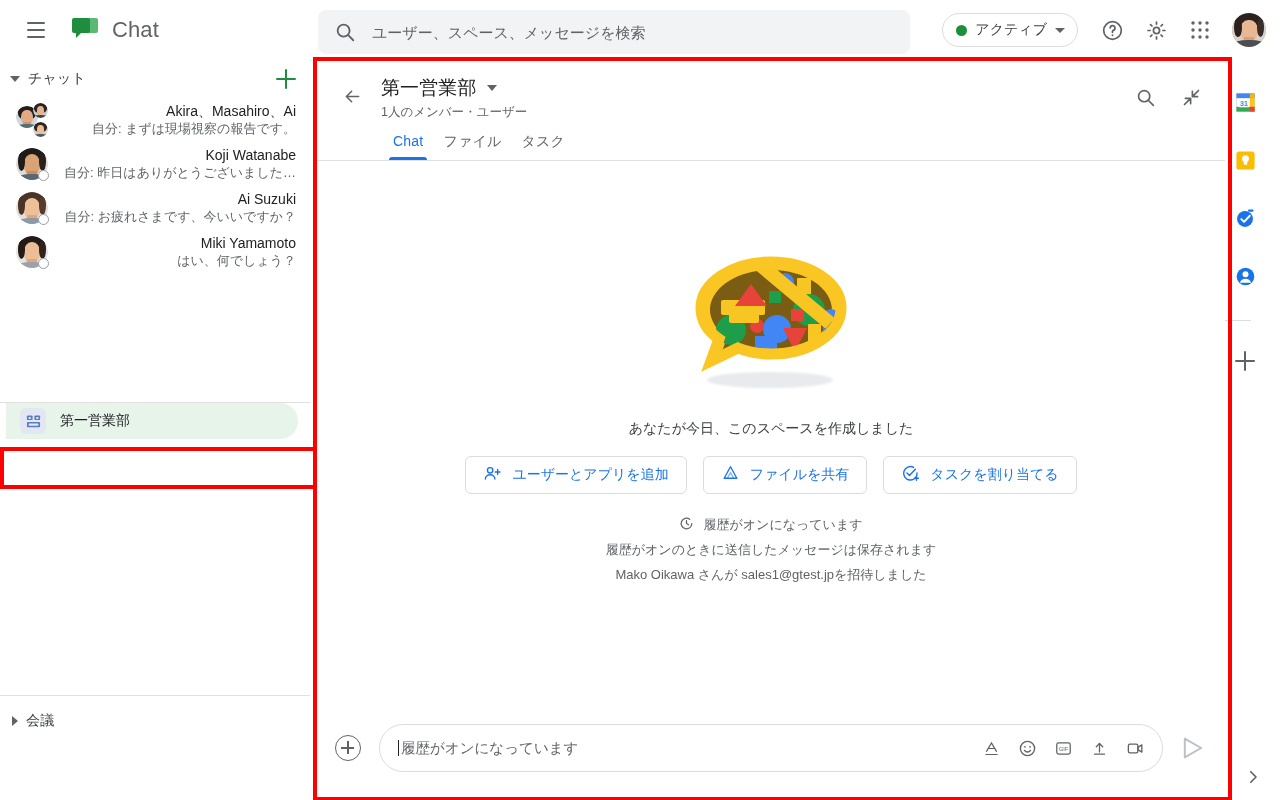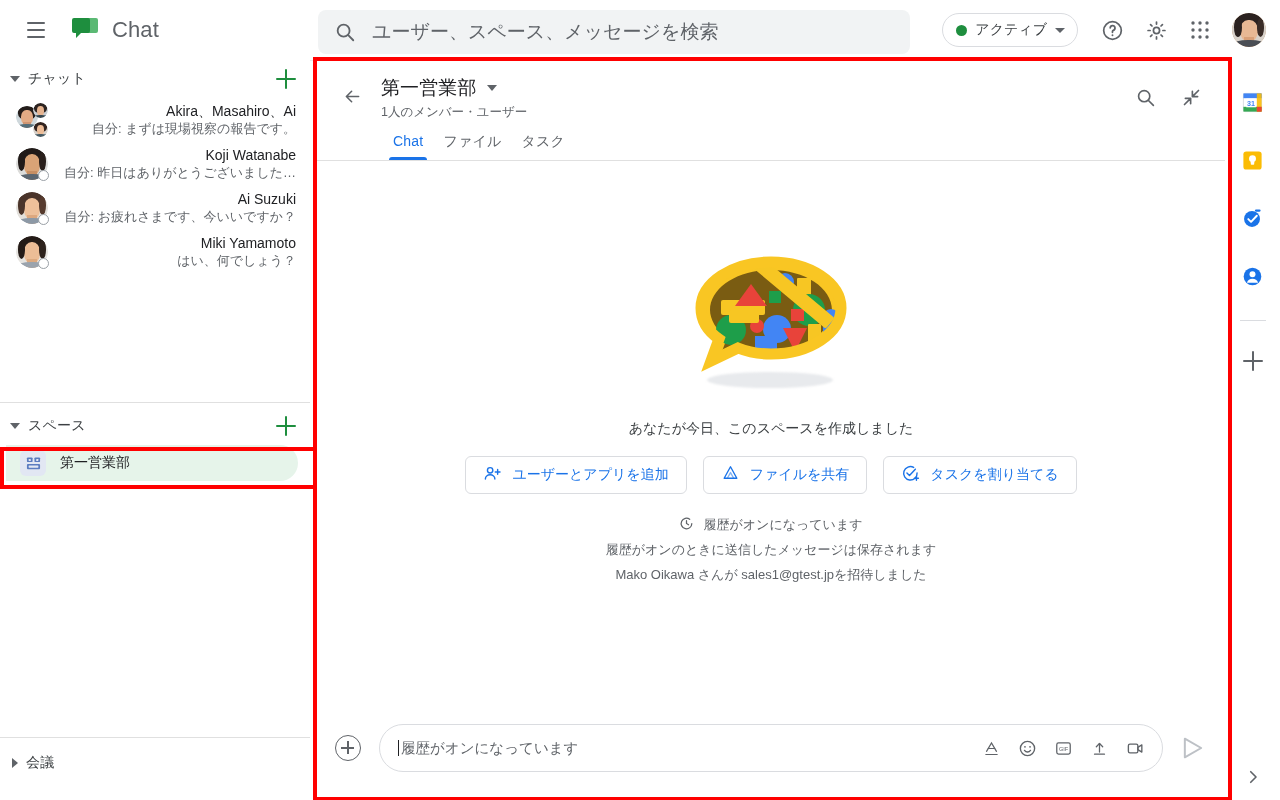--- a/index.html
+++ b/index.html
@@ -27,21 +27,21 @@
   .brand-title { font-size: 22px; color: #5f6368; letter-spacing: .1px; }
 
   .searchwrap {
     position: absolute; left: 318px; top: 10px; width: 592px; height: 44px;
     background: #f1f3f4; border-radius: 8px; display: flex; align-items: center;
     padding: 0 16px; cursor: text;
   }
   .search-ico { width: 22px; height: 22px; flex: 0 0 22px; margin-right: 16px; }
   .search-input {
     border: none; outline: none; background: transparent; width: 100%;
-    font-size: 19px; color: #202124; font-family: inherit;
+    font-size: 15px; color: #202124; font-family: inherit;
   }
   .search-input::placeholder { color: #5f6368; }
 
   .topright { position: absolute; right: 14px; top: 0; height: 60px; display: flex; align-items: center; gap: 4px; }
   .statuspill {
     display: flex; align-items: center; gap: 8px; height: 34px;
     border: 1px solid #dadce0; border-radius: 18px; padding: 0 12px 0 13px;
     cursor: pointer; margin-right: 10px;
   }
   .dot-green { width: 11px; height: 11px; border-radius: 50%; background: #1e8e3e; }
@@ -178,21 +178,21 @@
     border-left: 1.2px solid #202124; padding-left: 2px;
   }
   .msg-input::placeholder { color: #5f6368; }
   .inbar-icons { display: flex; align-items: center; gap: 14px; }
   .inbar-icons .ib { width: 22px; height: 22px; display:flex; align-items:center; justify-content:center; cursor:pointer; }
   .send-arrow { width: 28px; height: 28px; cursor: pointer; flex: 0 0 28px; }
 
   
   .rail {
     position: absolute; right: 0; top: 60px; width: 55px; height: 740px;
-    background: #fff; display: flex; flex-direction: column; align-items: center;
+    background: #fff; display: flex; flex-direction: column; 
     padding-top: 22px;
   }
   .railbtn { width: 40px; height: 40px; margin-bottom: 18px; display:flex; align-items:center; justify-content:center; cursor:pointer; border-radius:8px; }
   .rail-div { width: 26px; height: 1px; background: #dadce0; margin: 6px 0 20px 0; }
   .rail-plus { width: 20px; height: 20px; position: relative; }
   .rail-plus:before, .rail-plus:after { content:""; position:absolute; background:#5f6368; border-radius:1px; }
   .rail-plus:before { left:0; top:9px; width:20px; height:2px; }
   .rail-plus:after { top:0; left:9px; height:20px; width:2px; }
   .rail-expand { position: absolute; bottom: 10px; left: 0; width: 55px; display:flex; justify-content:center; cursor:pointer; }
 
@@ -386,25 +386,20 @@
       <div class="chatmeta">
         <div class="chatname">Miki Yamamoto</div>
         <div class="chatsnip">はい、何でしょう？</div>
       </div>
     </div>
 
     <div style="height:128px"></div>
 
     <div class="divline"></div>
 
-    <div class="sec-head" style="margin-top:4px">
-      <span class="tri open"></span>
-      <span class="sec-title">スペース</span>
-      <span class="plus-green"></span>
-    </div>
 
     <div class="spacerow">
       <span class="space-ico">
         <svg width="15" height="15" viewBox="0 0 16 16" fill="#5b7cc0">
           <rect x="1" y="1.5" width="6" height="5" rx="1"></rect>
           <rect x="9" y="1.5" width="6" height="5" rx="1"></rect>
           <rect x="1" y="8.5" width="14" height="5.5" rx="1"></rect>
           <rect x="2.8" y="10.2" width="10.4" height="2.2" rx=".6" fill="#e2e7f3"></rect>
           <rect x="2.8" y="3.1" width="2.4" height="2.2" rx=".5" fill="#e2e7f3"></rect>
           <rect x="10.8" y="3.1" width="2.4" height="2.2" rx=".5" fill="#e2e7f3"></rect>

